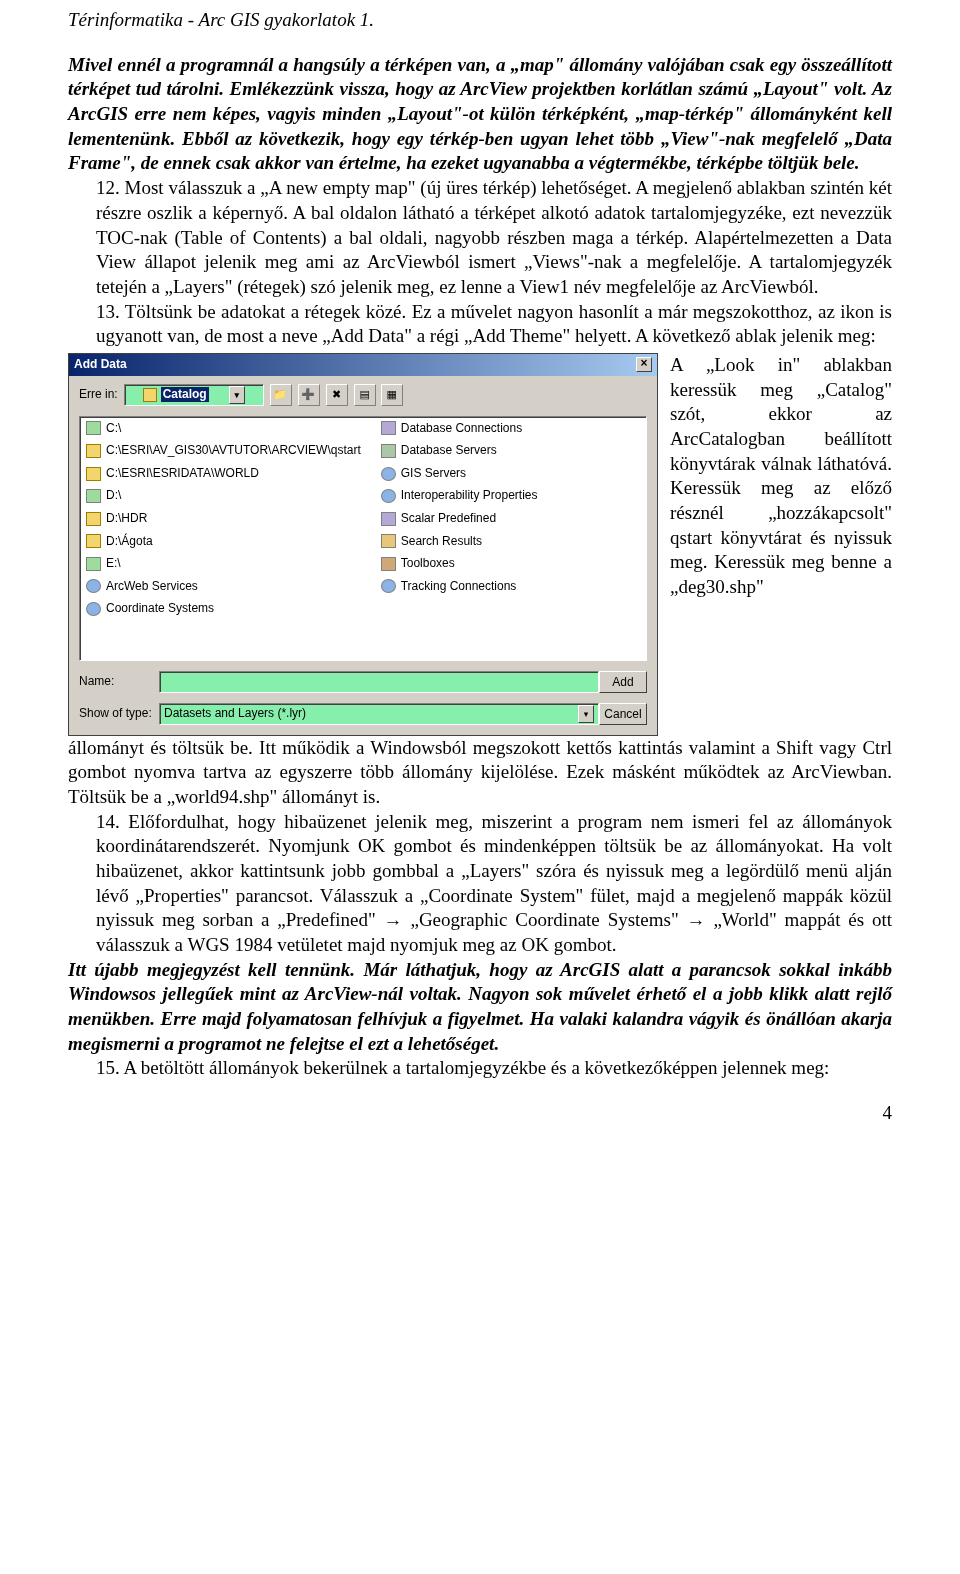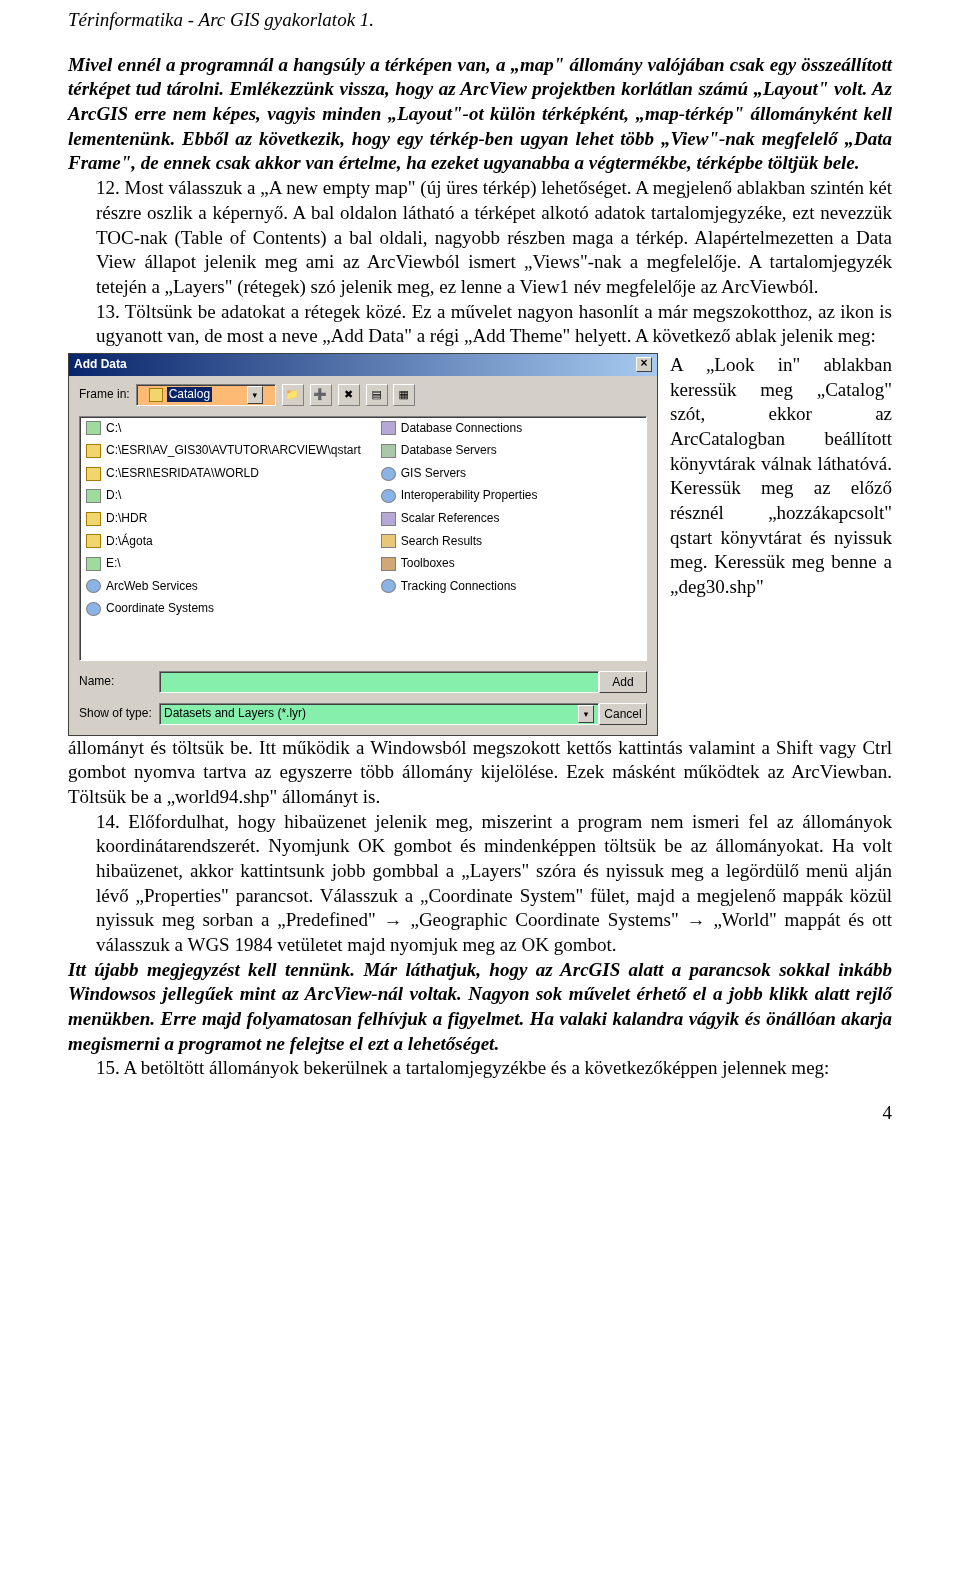--- a/index.html
+++ b/index.html
@@ -69,26 +69,27 @@
     font-weight: bold;
   }
   .dlg-body { padding: 8px 10px 10px 10px; }
   .lookin-row {
     display: flex; align-items: center; gap: 6px;
     margin-bottom: 10px;
   }
   .lookin-combo {
     flex: 0 0 140px;
     height: 22px;
-    background: #fdba74;
+    background: #86efac;
     border: 1px solid #808080;
     border-right-color:#fff; border-bottom-color:#fff;
     box-shadow: inset 1px 1px 0 #404040;
     display: flex; align-items: center;
-    padding: 0 12px;
+    padding: 0 18px;
+    font-weight: bold;
   }
   .combo-icon {
     width:14px; height:14px; background:#f3d56e; border:1px solid #a07c00; margin-right:4px;
   }
   .combo-text {
     background:#0a246a; color:#fff; padding:0 2px; font-size:12px;
   }
   .combo-arrow {
     margin-left:auto; width:16px; height:18px; background:#d4d0c8;
     border:1px solid #fff; border-right-color:#404040; border-bottom-color:#404040;
@@ -160,21 +161,21 @@
 <p class="numbered">13. Töltsünk be adatokat a rétegek közé. Ez a művelet nagyon hasonlít a már megszokotthoz, az ikon is ugyanott van, de most a neve „Add Data" a régi „Add Theme" helyett. A következő ablak jelenik meg:</p>
 
 <div class="dialog-wrap">
   <div class="dialog">
     <div class="titlebar">
       <span>Add Data</span>
       <div class="close-btn">×</div>
     </div>
     <div class="dlg-body">
       <div class="lookin-row">
-        <span>Frame in:</span>
+        <span>Erre in:</span>
         <div class="lookin-combo">
           <div class="combo-icon"></div>
           <span class="combo-text">Catalog</span>
           <div class="combo-arrow">▾</div>
         </div>
         <div class="tool-btn">📁</div>
         <div class="tool-btn">➕</div>
         <div class="tool-btn">✖</div>
         <div class="tool-btn">▤</div>
         <div class="tool-btn" style="margin-left:-1px;">▦</div>
@@ -230,21 +231,21 @@
             <div class="list-item">
               <div class="ico globe"></div>
               <span>GIS Servers</span>
             </div>
             <div class="list-item">
               <div class="ico globe"></div>
               <span>Interoperability Properties</span>
             </div>
             <div class="list-item">
               <div class="ico db"></div>
-              <span>Scalar References</span>
+              <span>Scalar Predefined</span>
             </div>
             <div class="list-item">
               <div class="ico search"></div>
               <span>Search Results</span>
             </div>
             <div class="list-item">
               <div class="ico tool"></div>
               <span>Toolboxes</span>
             </div>
             <div class="list-item">

